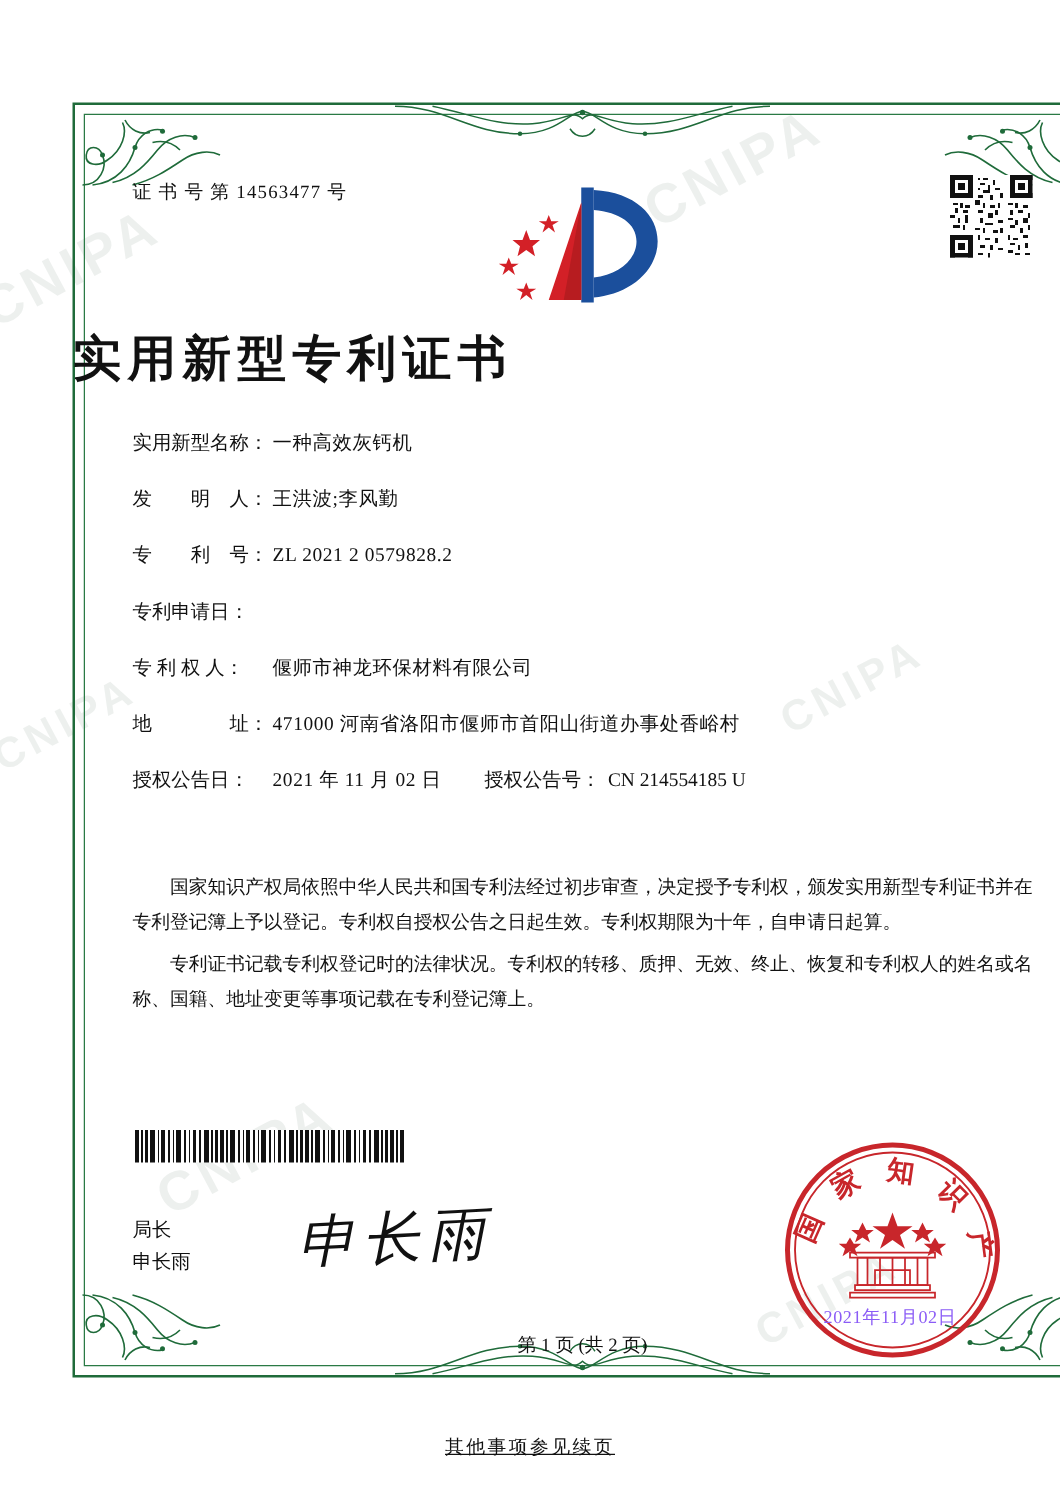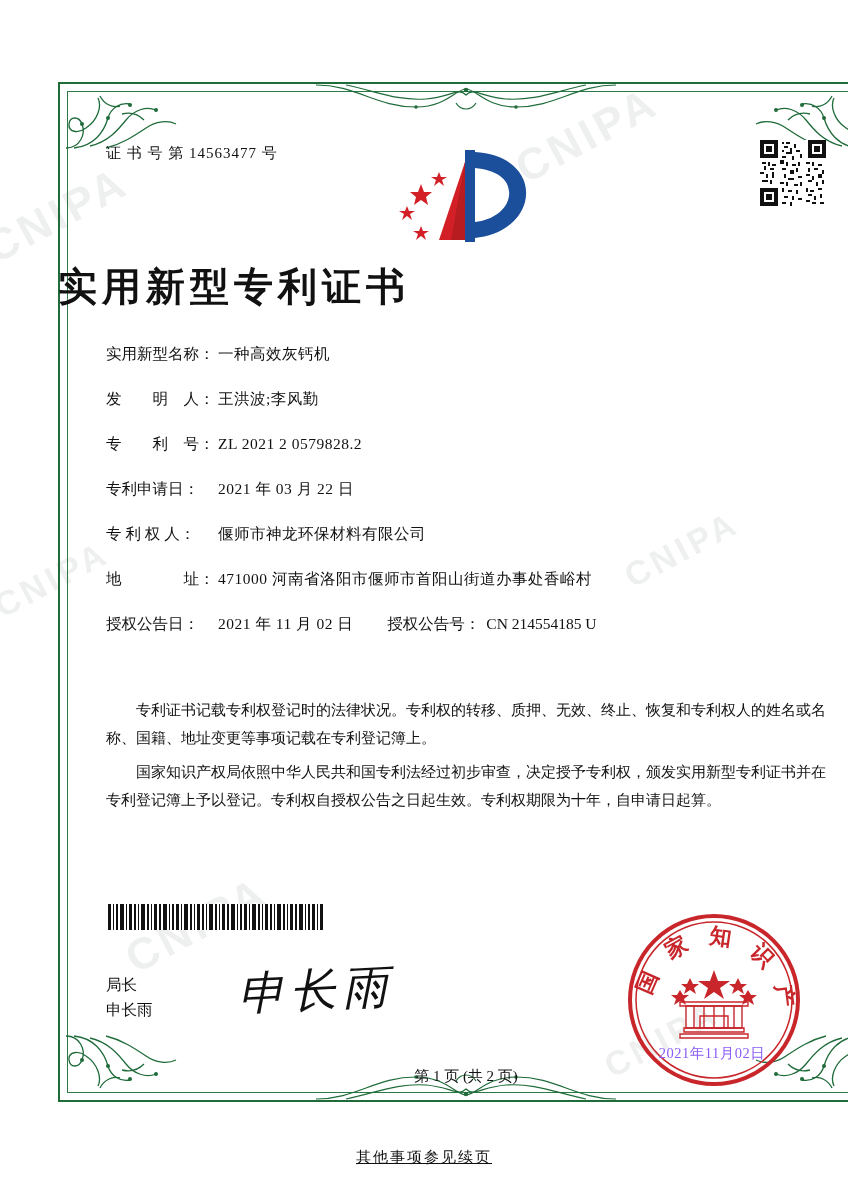--- a/index.html
+++ b/index.html
@@ -490,21 +490,20 @@
         <div class="field-value">王洪波;李风勤</div>
       </div>
 
       <div class="field-row">
         <div class="field-label">专　　利　号：</div>
         <div class="field-value">ZL 2021 2 0579828.2</div>
       </div>
 
       <div class="field-row">
         <div class="field-label">专利申请日：</div>
-        <div class="field-value">2021 年 03 月 22 日</div>
       </div>
 
       <div class="field-row">
         <div class="field-label">专 利 权 人：</div>
         <div class="field-value">偃师市神龙环保材料有限公司</div>
       </div>
 
       <div class="field-row">
         <div class="field-label">地　　　　址：</div>
         <div class="field-value">471000 河南省洛阳市偃师市首阳山街道办事处香峪村</div>
@@ -513,22 +512,22 @@
       <div class="field-row dual">
         <div class="field-label">授权公告日：</div>
         <div class="field-value">2021 年 11 月 02 日</div>
         <div class="sub-label">授权公告号：</div>
         <div class="sub-value">CN 214554185 U</div>
       </div>
 
     </div>
 
     <div class="paragraphs">
+      <p>国家知识产权局依照中华人民共和国专利法经过初步审查，决定授予专利权，颁发实用新型专利证书并在专利登记簿上予以登记。专利权自授权公告之日起生效。专利权期限为十年，自申请日起算。</p>
       <p>专利证书记载专利权登记时的法律状况。专利权的转移、质押、无效、终止、恢复和专利权人的姓名或名称、国籍、地址变更等事项记载在专利登记簿上。</p>
-      <p>国家知识产权局依照中华人民共和国专利法经过初步审查，决定授予专利权，颁发实用新型专利证书并在专利登记簿上予以登记。专利权自授权公告之日起生效。专利权期限为十年，自申请日起算。</p>
     </div>
 
     <div class="barcode">
       <svg width="218" height="26" viewBox="0 0 218 26" shape-rendering="crispEdges">
         <rect width="218" height="26" fill="#ffffff"></rect>
         <g fill="#111111">
           <rect x="2" y="0" width="3" height="26"></rect>
             <rect x="7" y="0" width="1" height="26"></rect>
           <rect x="10" y="0" width="2" height="26"></rect>
             <rect x="14" y="0" width="4" height="26"></rect>

